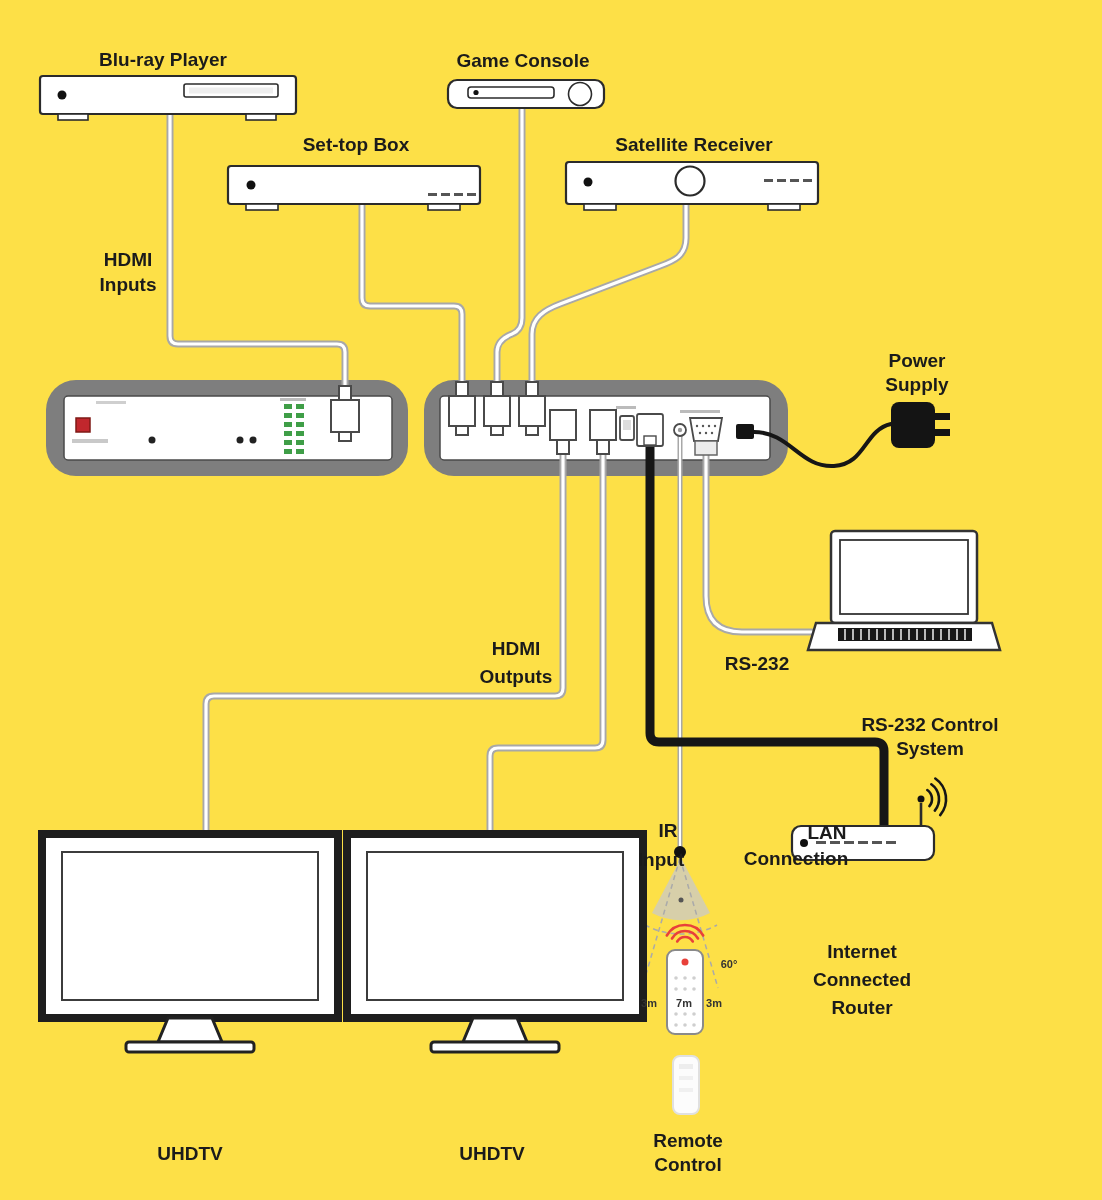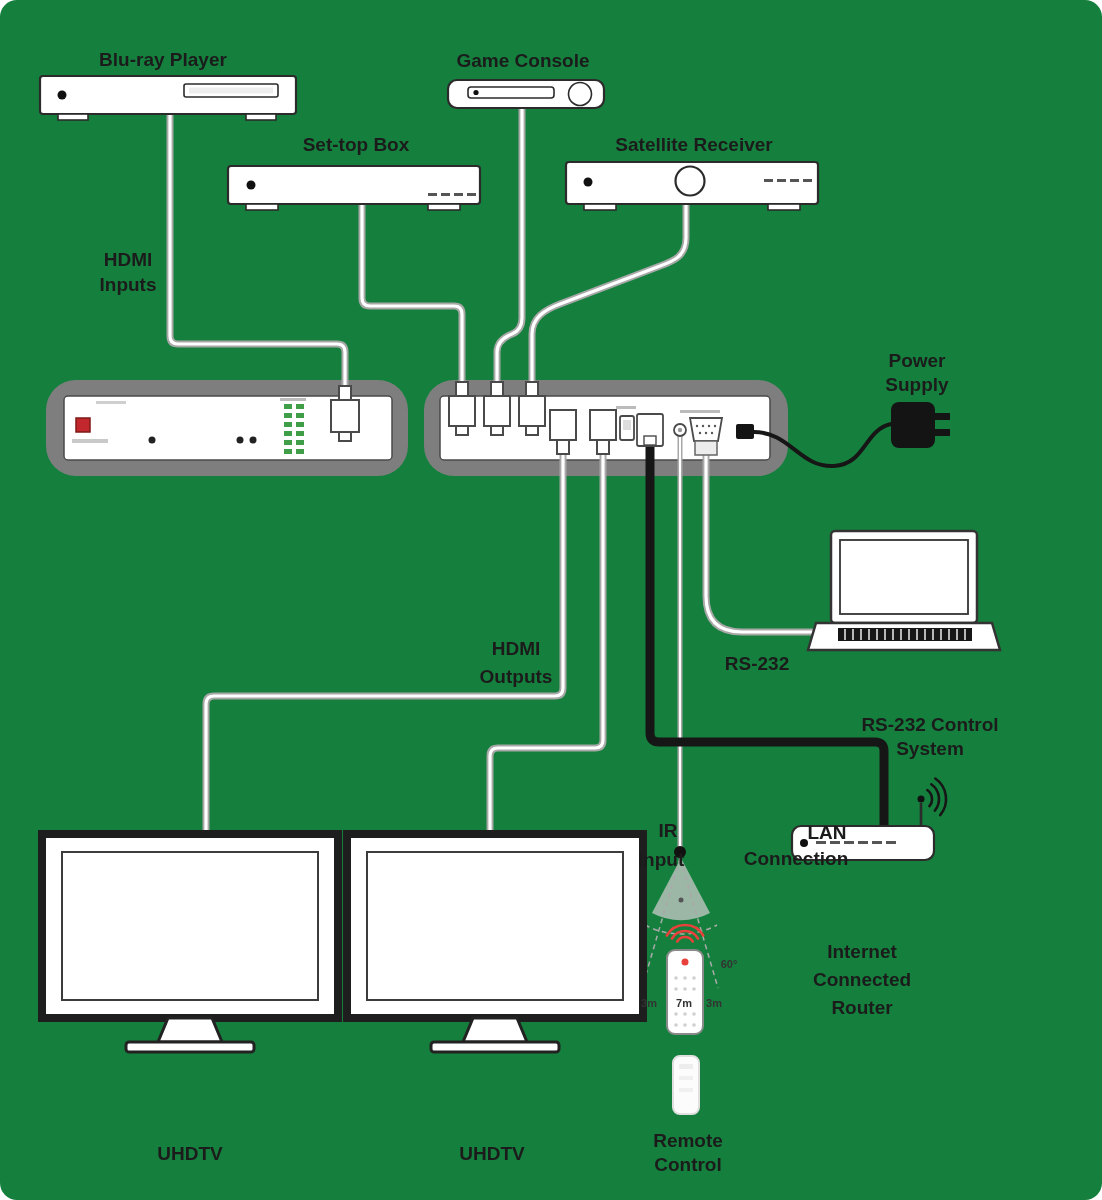--- a/index.html
+++ b/index.html
@@ -1,16 +1,16 @@
 <!DOCTYPE html>
 <html><head>
 <meta charset="utf-8">
 <style>
   html,body{margin:0;padding:0;background:#ffffff;}
-  .stage{width:1102px;height:1200px;position:relative;background:#15803d;border-radius:17px;}
+  .stage{width:1102px;height:1200px;position:relative;background:#fde047;}
   svg{display:block;}
   .lbl{font-family:"Liberation Sans",sans-serif;font-weight:bold;font-size:19px;fill:#1b1b1b;text-anchor:middle;}
   .lbl-sm{font-family:"Liberation Sans",sans-serif;font-weight:bold;font-size:11px;fill:#333;text-anchor:middle;}
   .dev{fill:#fff;stroke:#2b2b2b;stroke-width:2.2;}
   .dev-thin{fill:#fff;stroke:#2b2b2b;stroke-width:1.6;}
   .cab-o{fill:none;stroke:#a8a8a8;stroke-width:7;stroke-linecap:round;stroke-linejoin:round;}
   .cab-i{fill:none;stroke:#ffffff;stroke-width:3.2;stroke-linecap:round;stroke-linejoin:round;}
   .cab-ot{fill:none;stroke:#a8a8a8;stroke-width:5;stroke-linecap:round;stroke-linejoin:round;}
   .cab-it{fill:none;stroke:#ffffff;stroke-width:2;stroke-linecap:round;stroke-linejoin:round;}
   .cab-blk{fill:none;stroke:#161616;stroke-width:9;stroke-linejoin:round;stroke-linecap:round;}

